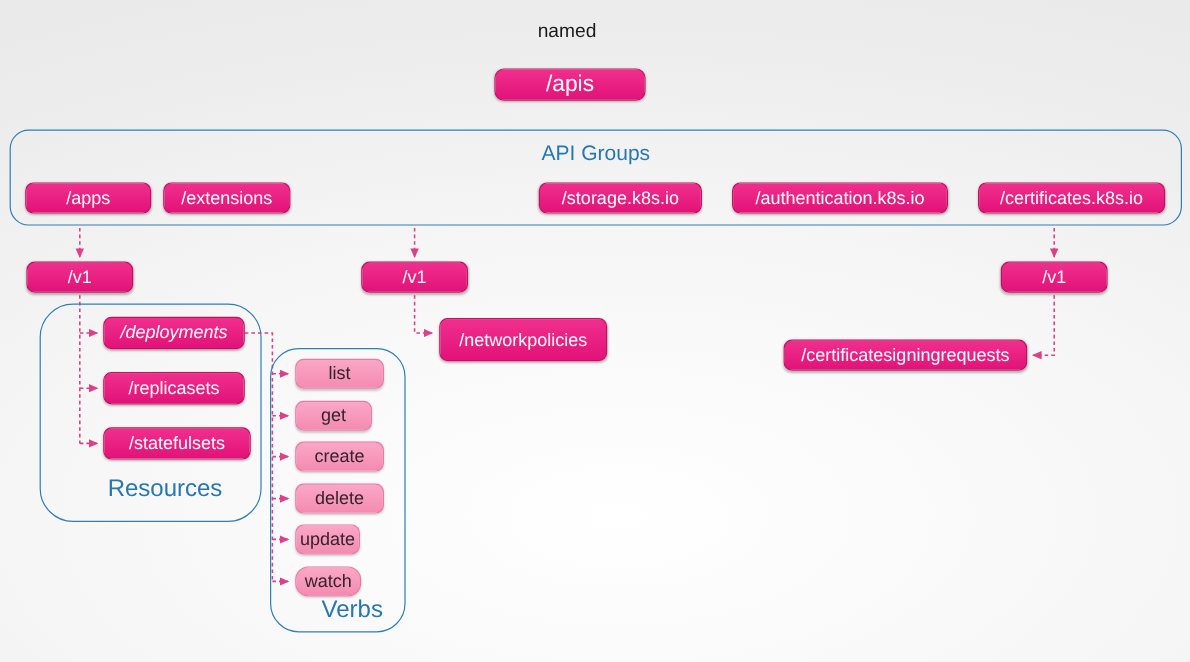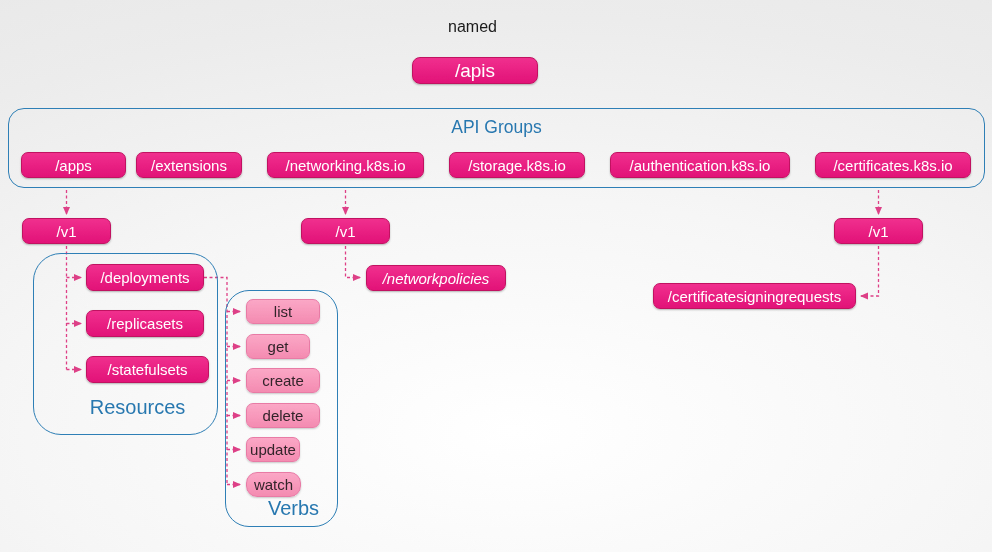--- a/index.html
+++ b/index.html
@@ -72,40 +72,39 @@
   <div class="heading" style="left:400px; top:18px; width:145px;">named</div>
 
   <div class="node big" style="left:412px; top:57px; width:126px; height:27px;">/apis</div>
 
   <div class="frame" style="left:8px; top:108px; width:977px; height:80px; border-radius:16px;">
     <div class="frame-title" style="top:8px; font-size:17.5px;">API Groups</div>
   </div>
 
   <div class="node" style="left:21px;  top:152px; width:105px;  height:26px;">/apps</div>
   <div class="node" style="left:136px; top:152px; width:106px; height:26px;">/extensions</div>
-  <div class="node" style="left:267px; top:152px; width:157px; height:26px;">/networking.k8s.io</div>
   <div class="node" style="left:449px; top:152px; width:136px; height:26px;">/storage.k8s.io</div>
   <div class="node" style="left:610px; top:152px; width:180px; height:26px;">/authentication.k8s.io</div>
   <div class="node" style="left:815px; top:152px; width:156px; height:26px;">/certificates.k8s.io</div>
 
   <div class="node" style="left:22px;  top:218px; width:89px; height:26px;">/v1</div>
   <div class="node" style="left:301px; top:218px; width:89px; height:26px;">/v1</div>
   <div class="node" style="left:834px; top:218px; width:89px; height:26px;">/v1</div>
 
   <div class="frame" style="left:33px; top:253px; width:185px; height:182px; border-radius:28px;"></div>
-  <div class="node" style="left:86px; top:264px; width:118px; height:27px;">/deployments</div>
+  <div class="node" style="left:86px; top:264px; width:118px; height:27px;font-style:italic;">/deployments</div>
   <div class="node" style="left:86px; top:310px; width:118px; height:27px;">/replicasets</div>
   <div class="node" style="left:86px; top:356px; width:123px; height:27px;">/statefulsets</div>
   <div class="box-label" style="left:33px; top:396px; width:185px;">Resources</div>
 
   <div class="frame" style="left:225px; top:290px; width:113px; height:237px; border-radius:24px;"></div>
   <div class="node light" style="left:246px; top:299px; width:74px; height:25px;">list</div>
   <div class="node light" style="left:246px; top:334px; width:64px; height:25px;">get</div>
   <div class="node light" style="left:246px; top:368px; width:74px; height:25px;">create</div>
   <div class="node light" style="left:246px; top:403px; width:74px; height:25px;">delete</div>
   <div class="node light" style="left:246px; top:437px; width:54px; height:25px;">update</div>
   <div class="node light" style="left:246px; top:472px; width:55px; height:25px;border-radius:11px;">watch</div>
   <div class="box-label" style="left:225px; top:497px; width:113px;">Verbs</div>
 
-  <div class="node" style="left:366px; top:265px; width:140px; height:26px;font-style:italic;">/networkpolicies</div>
+  <div class="node" style="left:366px; top:265px; width:140px; height:36px;">/networkpolicies</div>
   <div class="node" style="left:653px; top:283px; width:203px; height:26px;">/certificatesigningrequests</div>
 
 </div>
 
 </body></html>

